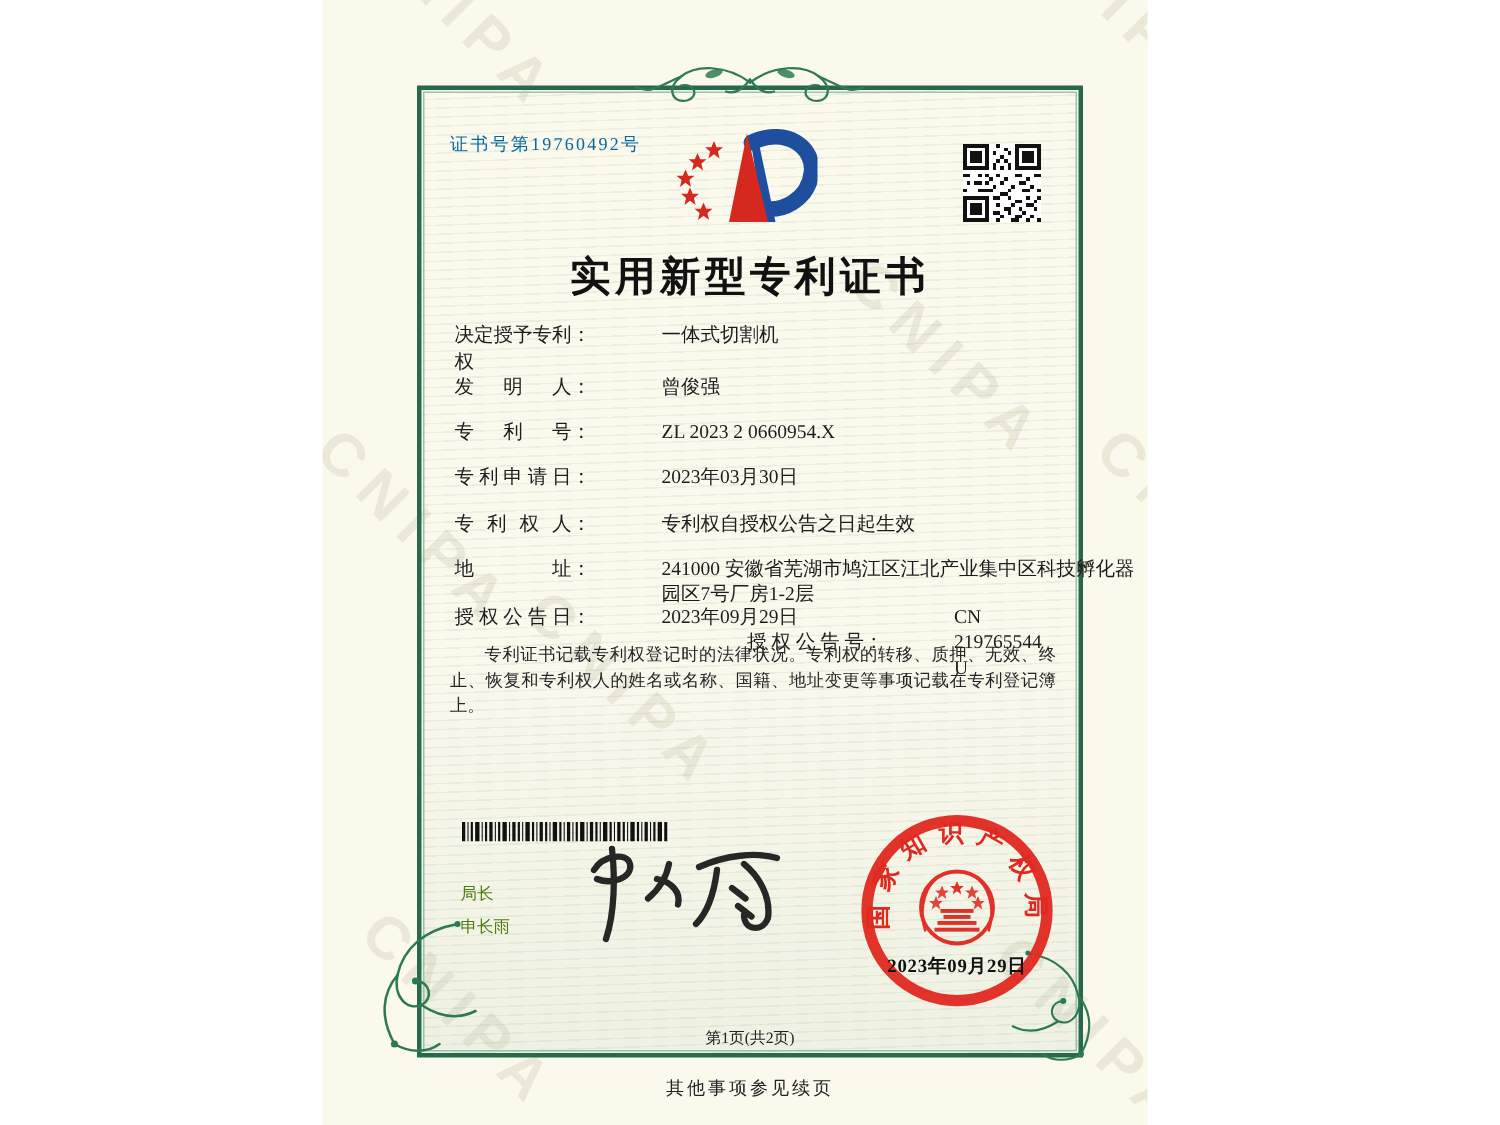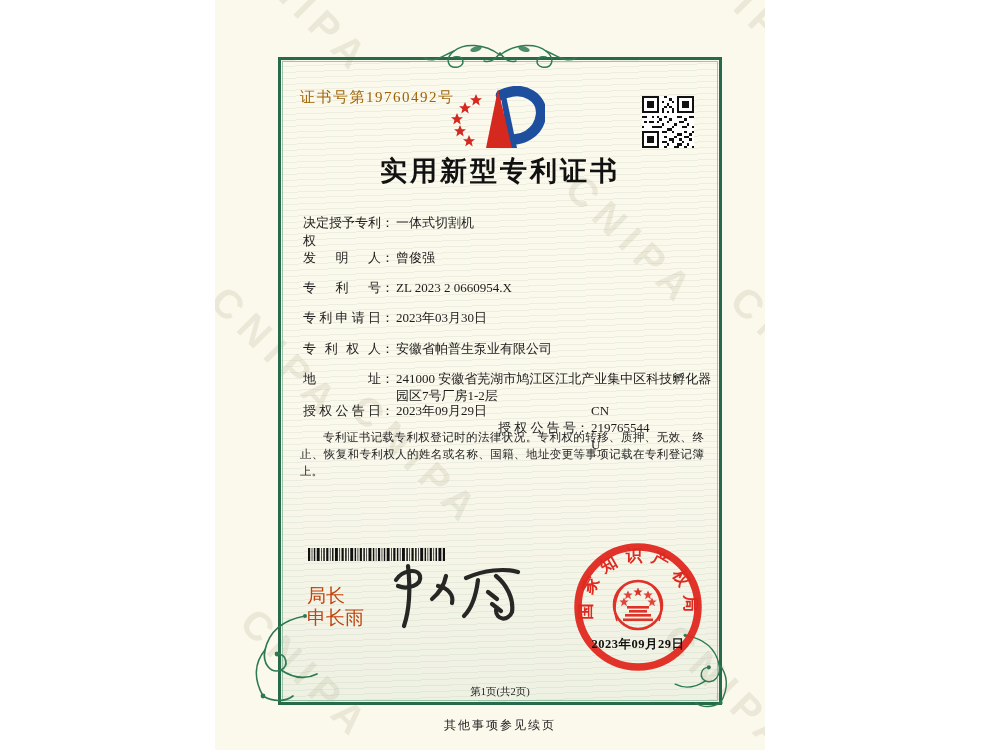--- a/index.html
+++ b/index.html
@@ -15,44 +15,44 @@
   
   .frame{position:absolute;left:63px;top:57px;width:444px;height:648px;box-sizing:border-box;
          border:3px solid #27694a;}
   .frame-inner{position:absolute;inset:1px;border:1px solid #9cc4aa;}
   .frame-bg{position:absolute;inset:0;
         background:repeating-linear-gradient(178deg, rgba(128,172,142,0.13) 0 1px, rgba(0,0,0,0) 1px 6px);}
   .frame-tint{position:absolute;inset:0;background:linear-gradient(180deg, rgba(0,0,0,0) 58%, rgba(146,188,158,0.12) 100%);}
 
   .orn{position:absolute;pointer-events:none;}
 
-  .cert-number{position:absolute;left:85px;top:88px;font-size:15px;letter-spacing:1.5px;color:#a16207;text-align:center;}
+  .cert-number{position:absolute;left:85px;top:88px;font-size:12px;letter-spacing:1.5px;color:#0369a1;text-align:center;}
 
   .logo{position:absolute;left:224px;top:86px;}
   .qr{position:absolute;left:427px;top:96px;width:52px;height:52px;}
 
-  .title{position:absolute;left:63px;top:153px;width:444px;text-align:center;
+  .title{position:absolute;left:63px;top:166px;width:444px;text-align:center;
          font-size:27px;font-weight:bold;letter-spacing:3px;color:#111;}
 
   .fields{position:absolute;left:88px;top:214px;width:410px;font-size:13px;}
   .frow{position:absolute;left:0;display:flex;align-items:flex-start;}
   .lbl{display:inline-block;width:78px;text-align:justify;text-align-last:justify;color:#1c1c1c;flex:none;}
   .colon{flex:none;margin-right:2px;}
-  .val{display:inline-block;line-height:17px;}
+  .val{display:inline-block;line-height:17px;margin-left:45px;}
   .val-addr{width:322px;}
   .sub{position:absolute;left:195px;top:0;display:flex;align-items:center;}
 
   .paras{position:absolute;left:85px;top:429px;width:404px;font-size:11.5px;line-height:17.2px;
          text-align:justify;color:#252525;}
   .paras p{margin:0 0 2px 0;text-indent:2em;}
 
   .barcode{position:absolute;left:93px;top:548px;width:137px;height:13px;}
 
-  .signer{position:absolute;left:92px;top:585px;font-size:19px;line-height:22px;
-          font-family:"Liberation Sans","DejaVu Sans",sans-serif;color:#c2410c;}
+  .signer{position:absolute;left:92px;top:585px;font-size:11px;line-height:22px;
+          font-family:"Liberation Sans","DejaVu Sans",sans-serif;color:#4d7c0f;}
   .signature{position:absolute;left:173px;top:558px;}
 
   .seal{position:absolute;left:358px;top:542px;width:130px;height:130px;}
   .seal svg{position:absolute;left:0;top:0;}
   .seal-date{position:absolute;left:0;top:94px;width:130px;text-align:center;
              font-size:12.5px;font-weight:bold;color:#111;letter-spacing:0.5px;}
 
   .page-num{position:absolute;left:63px;top:685px;width:444px;text-align:center;font-size:10.5px;color:#222;}
   .cont-note{position:absolute;left:63px;top:717px;width:444px;text-align:center;
              font-size:12px;letter-spacing:2px;color:#222;}
@@ -178,21 +178,21 @@
         <span class="val">ZL 2023 2 0660954.X</span>
       </div>
       <div class="frow" style="top:95px">
         <span class="lbl">专利申请日</span>
           <span class="colon">：</span>
         <span class="val">2023年03月30日</span>
       </div>
       <div class="frow" style="top:126px">
         <span class="lbl">专利权人</span>
           <span class="colon">：</span>
-        <span class="val">安徽省帕普生泵业有限公司</span>
+        <span class="val">专利权自授权公告之日起生效</span>
       </div>
       <div class="frow" style="top:156px">
         <span class="lbl">地址</span>
           <span class="colon">：</span>
         <span class="val val-addr">241000 安徽省芜湖市鸠江区江北产业集中区科技孵化器园区7号厂房1-2层</span>
       </div>
       <div class="frow" style="top:188px">
         <span class="lbl">授权公告日</span>
           <span class="colon">：</span>
         <span class="val">2023年09月29日</span>

